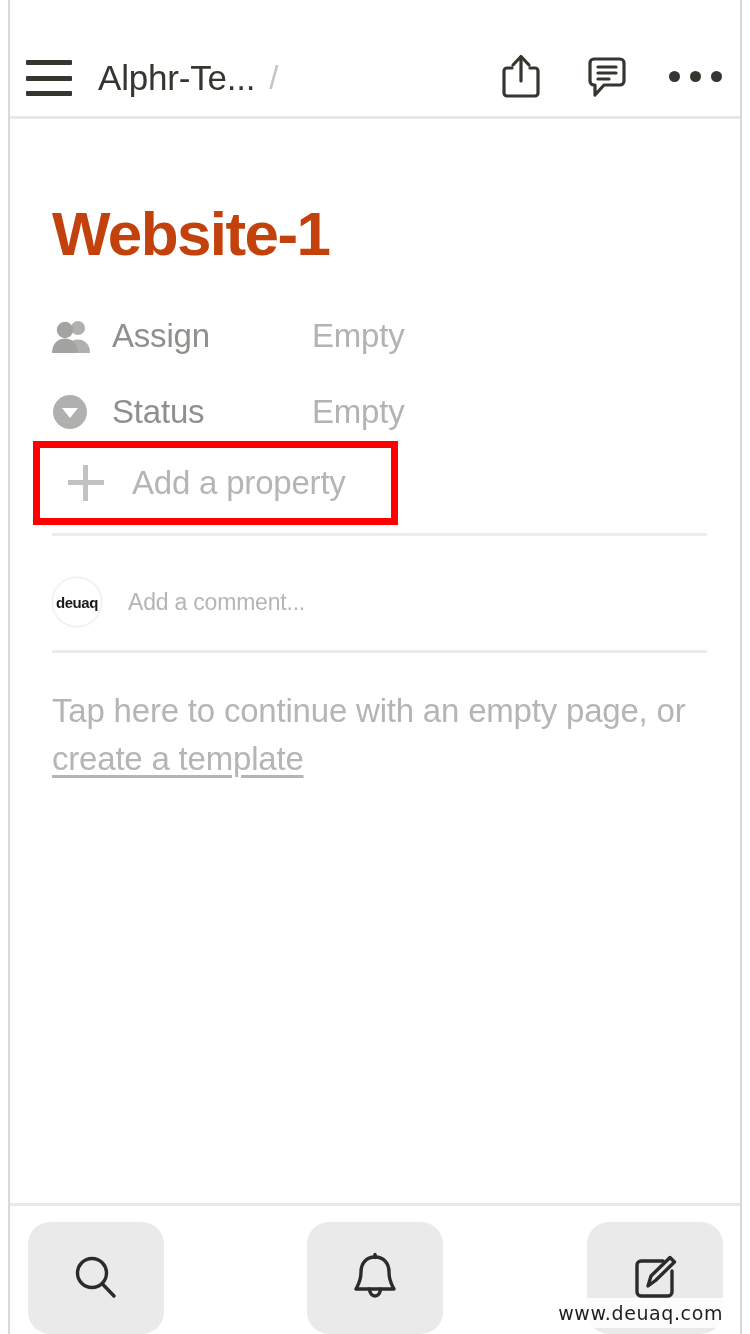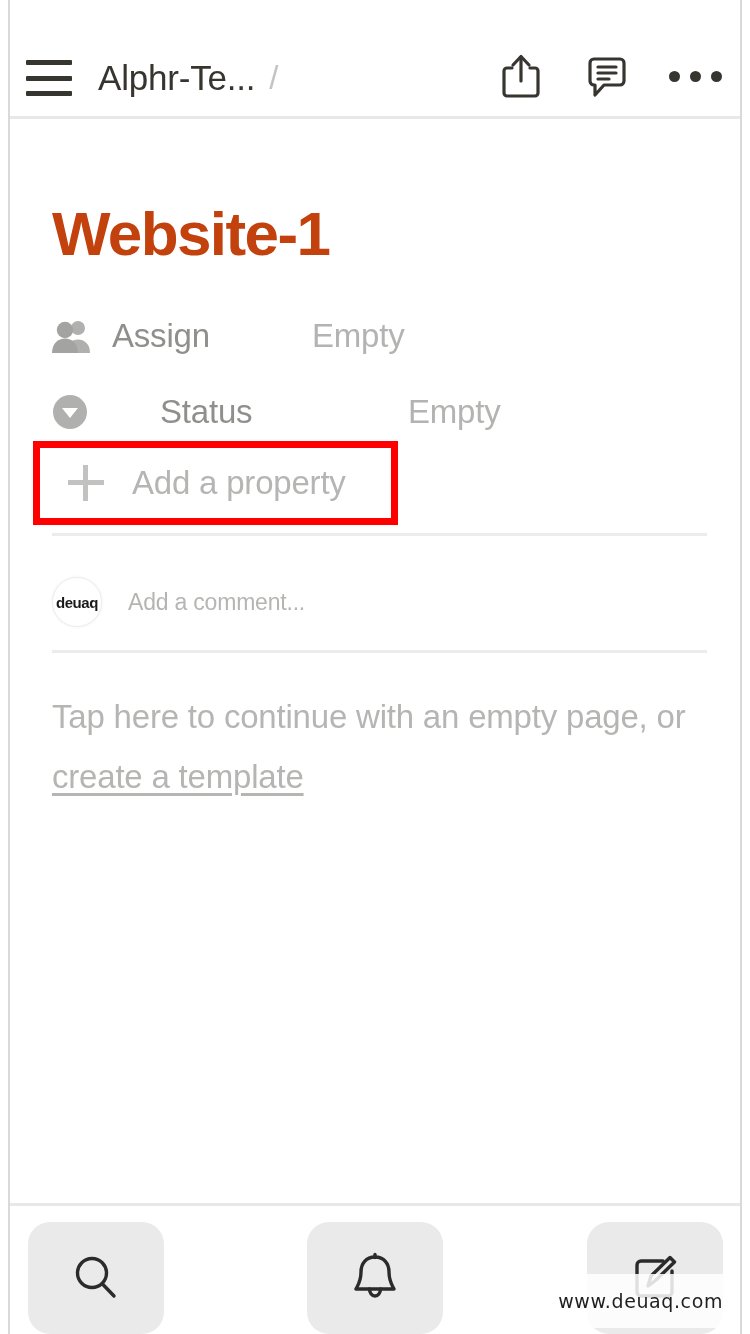--- a/index.html
+++ b/index.html
@@ -138,21 +138,21 @@
   .prop-row {
     position: absolute;
     left: 42px;
     width: 640px;
     height: 58px;
     display: flex;
     align-items: center;
     cursor: pointer;
   }
   #prop-assign { top: 176px; }
-  #prop-status { top: 252px; gap: 48px; }
+  #prop-status { top: 252px; }
 
   .prop-icon {
     width: 46px;
     display: flex;
     align-items: center;
     justify-content: flex-start;
   }
   .prop-label {
     font-size: 33px;
     color: #8f8f8c;
@@ -249,21 +249,21 @@
     letter-spacing: -0.2px;
   }
 
   
   #empty-page-prompt {
     position: absolute;
     left: 42px;
     top: 556px;
     width: 650px;
     font-size: 33px;
-    line-height: 60px;
+    line-height: 48px;
     color: #b5b5b3;
     letter-spacing: -0.2px;
     cursor: pointer;
   }
   #create-template-link {
     text-decoration: underline;
     text-underline-offset: 5px;
     cursor: pointer;
   }
 
@@ -298,21 +298,21 @@
 
   #watermark {
     position: absolute;
     right: 14px;
     bottom: 6px;
     font-size: 19px;
     color: #1f1f1f;
     font-family: "DejaVu Sans", sans-serif;
     letter-spacing: 0.6px;
     background: rgba(255,255,255,0.85);
-    padding: 16px 3px;
+    padding: 4px 3px;
     pointer-events: none;
   }
 </style>
 </head>
 <body>
 
 <div id="screen">
 
   <div class="frame-edge left"></div>
   <div class="frame-edge right"></div>

